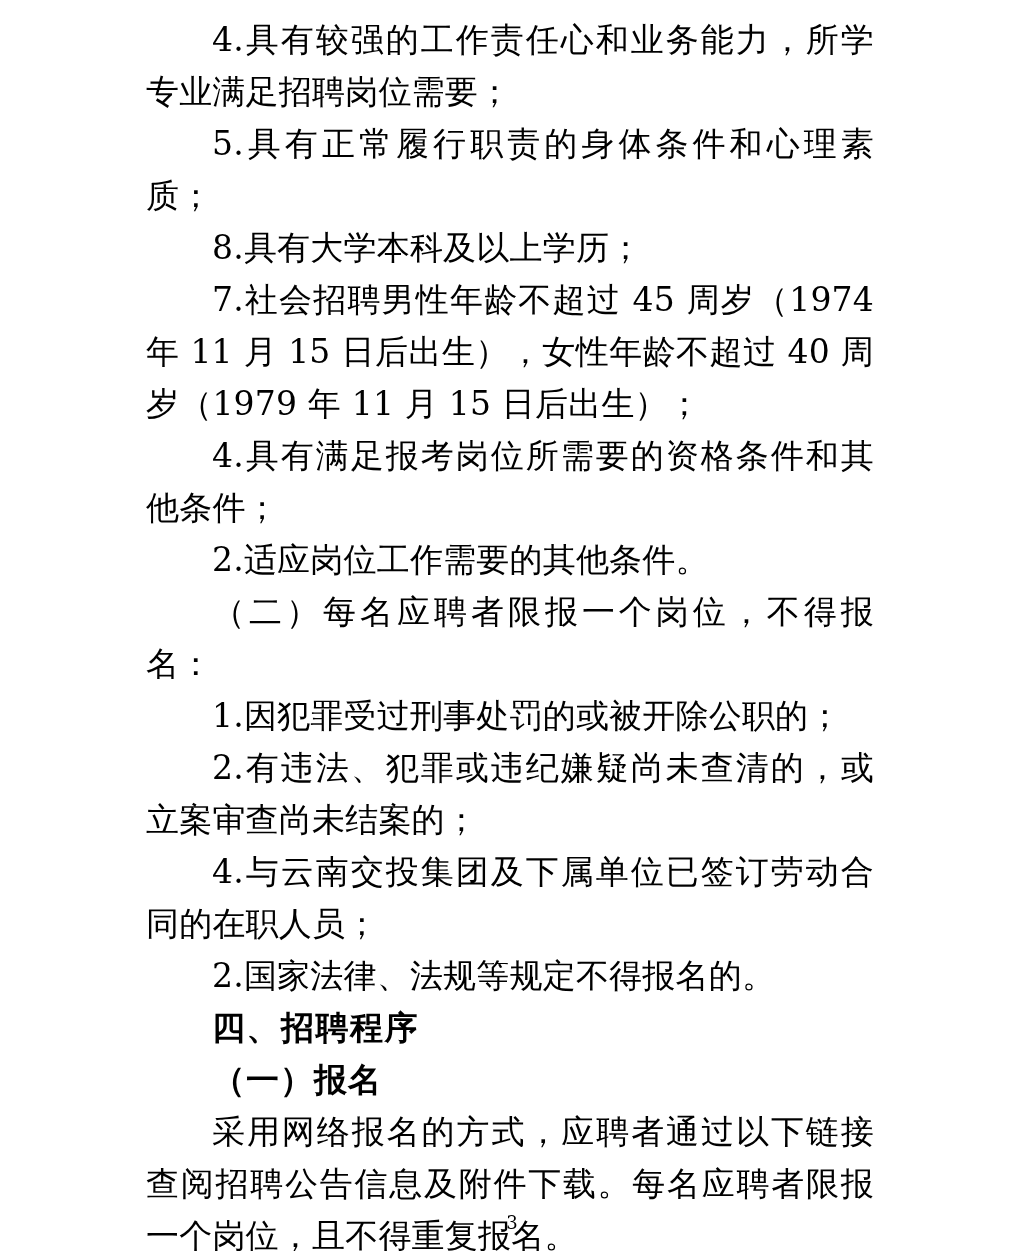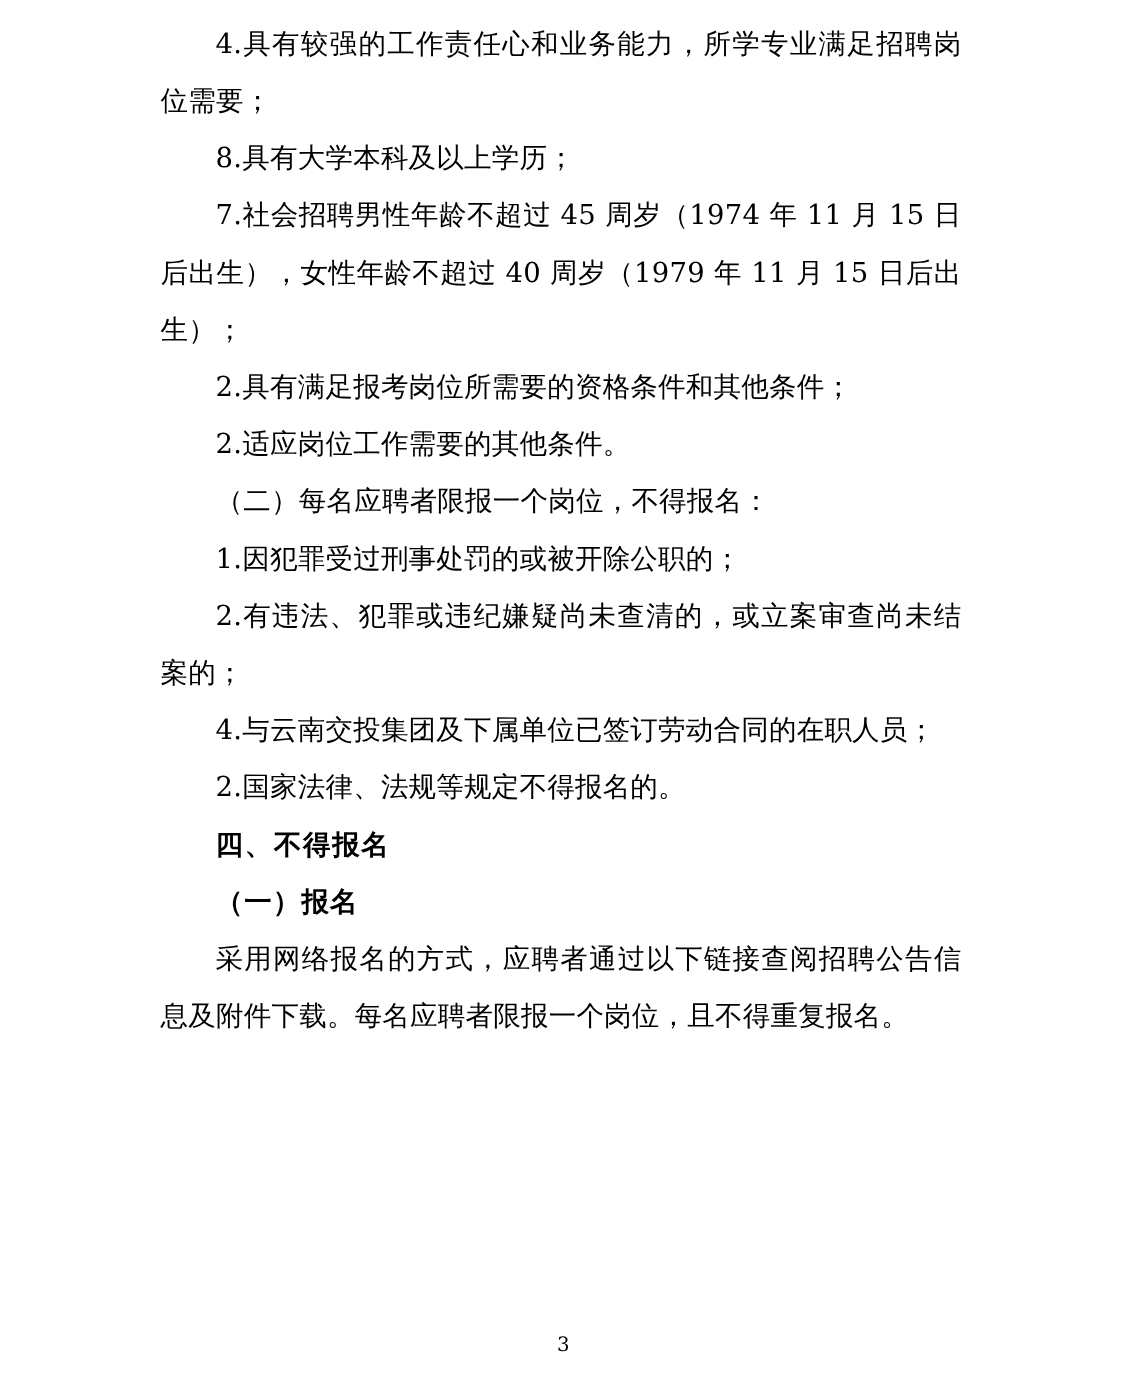--- a/index.html
+++ b/index.html
@@ -16,21 +16,21 @@
     overflow: hidden;
   }
   .page {
     position: relative;
     width: 1024px;
     height: 1251px;
     box-sizing: border-box;
     padding: 14px 150px 0 146px;
   }
   .para {
-    font-size: 25px;
+    font-size: 33px;
     line-height: 52px;
     text-align: justify;
     text-justify: inter-ideograph;
     text-indent: 2em;
     margin: 0;
     letter-spacing: 0.2px;
     word-break: break-all;
   }
   .para.bold {
     font-weight: bold;
@@ -49,27 +49,28 @@
     font-size: 18px;
     font-family: "DejaVu Serif", "Liberation Serif", serif;
   }
 </style>
 </head>
 <body>
 
 <div class="page">
   <div id="paragraph-container">
       <p class="para">4.具有较强的工作责任心和业务能力，所学专业满足招聘岗位需要；</p>
+      <p class="para">5.具有正常履行职责的身体条件和心理素质；</p>
       <p class="para">8.具有大学本科及以上学历；</p>
       <p class="para">7.社会招聘男性年龄不超过 45 周岁（1974 年 11 月 15 日后出生），女性年龄不超过 40 周岁（1979 年 11 月 15 日后出生）；</p>
-      <p class="para">2.具有满足报考岗位所需要的资格条件和其他条件；</p>
+      <p class="para">4.具有满足报考岗位所需要的资格条件和其他条件；</p>
       <p class="para">2.适应岗位工作需要的其他条件。</p>
       <p class="para">（二）每名应聘者限报一个岗位，不得报名：</p>
       <p class="para">1.因犯罪受过刑事处罚的或被开除公职的；</p>
       <p class="para">2.有违法、犯罪或违纪嫌疑尚未查清的，或立案审查尚未结案的；</p>
       <p class="para">4.与云南交投集团及下属单位已签订劳动合同的在职人员；</p>
       <p class="para">2.国家法律、法规等规定不得报名的。</p>
-      <p class="para heading">四、不得报名</p>
+      <p class="para heading">四、招聘程序</p>
       <p class="para bold">（一）报名</p>
       <p class="para">采用网络报名的方式，应聘者通过以下链接查阅招聘公告信息及附件下载。每名应聘者限报一个岗位，且不得重复报名。</p>
     </div>
   <div class="page-number">3</div>
 </div>
 
 </body></html>

